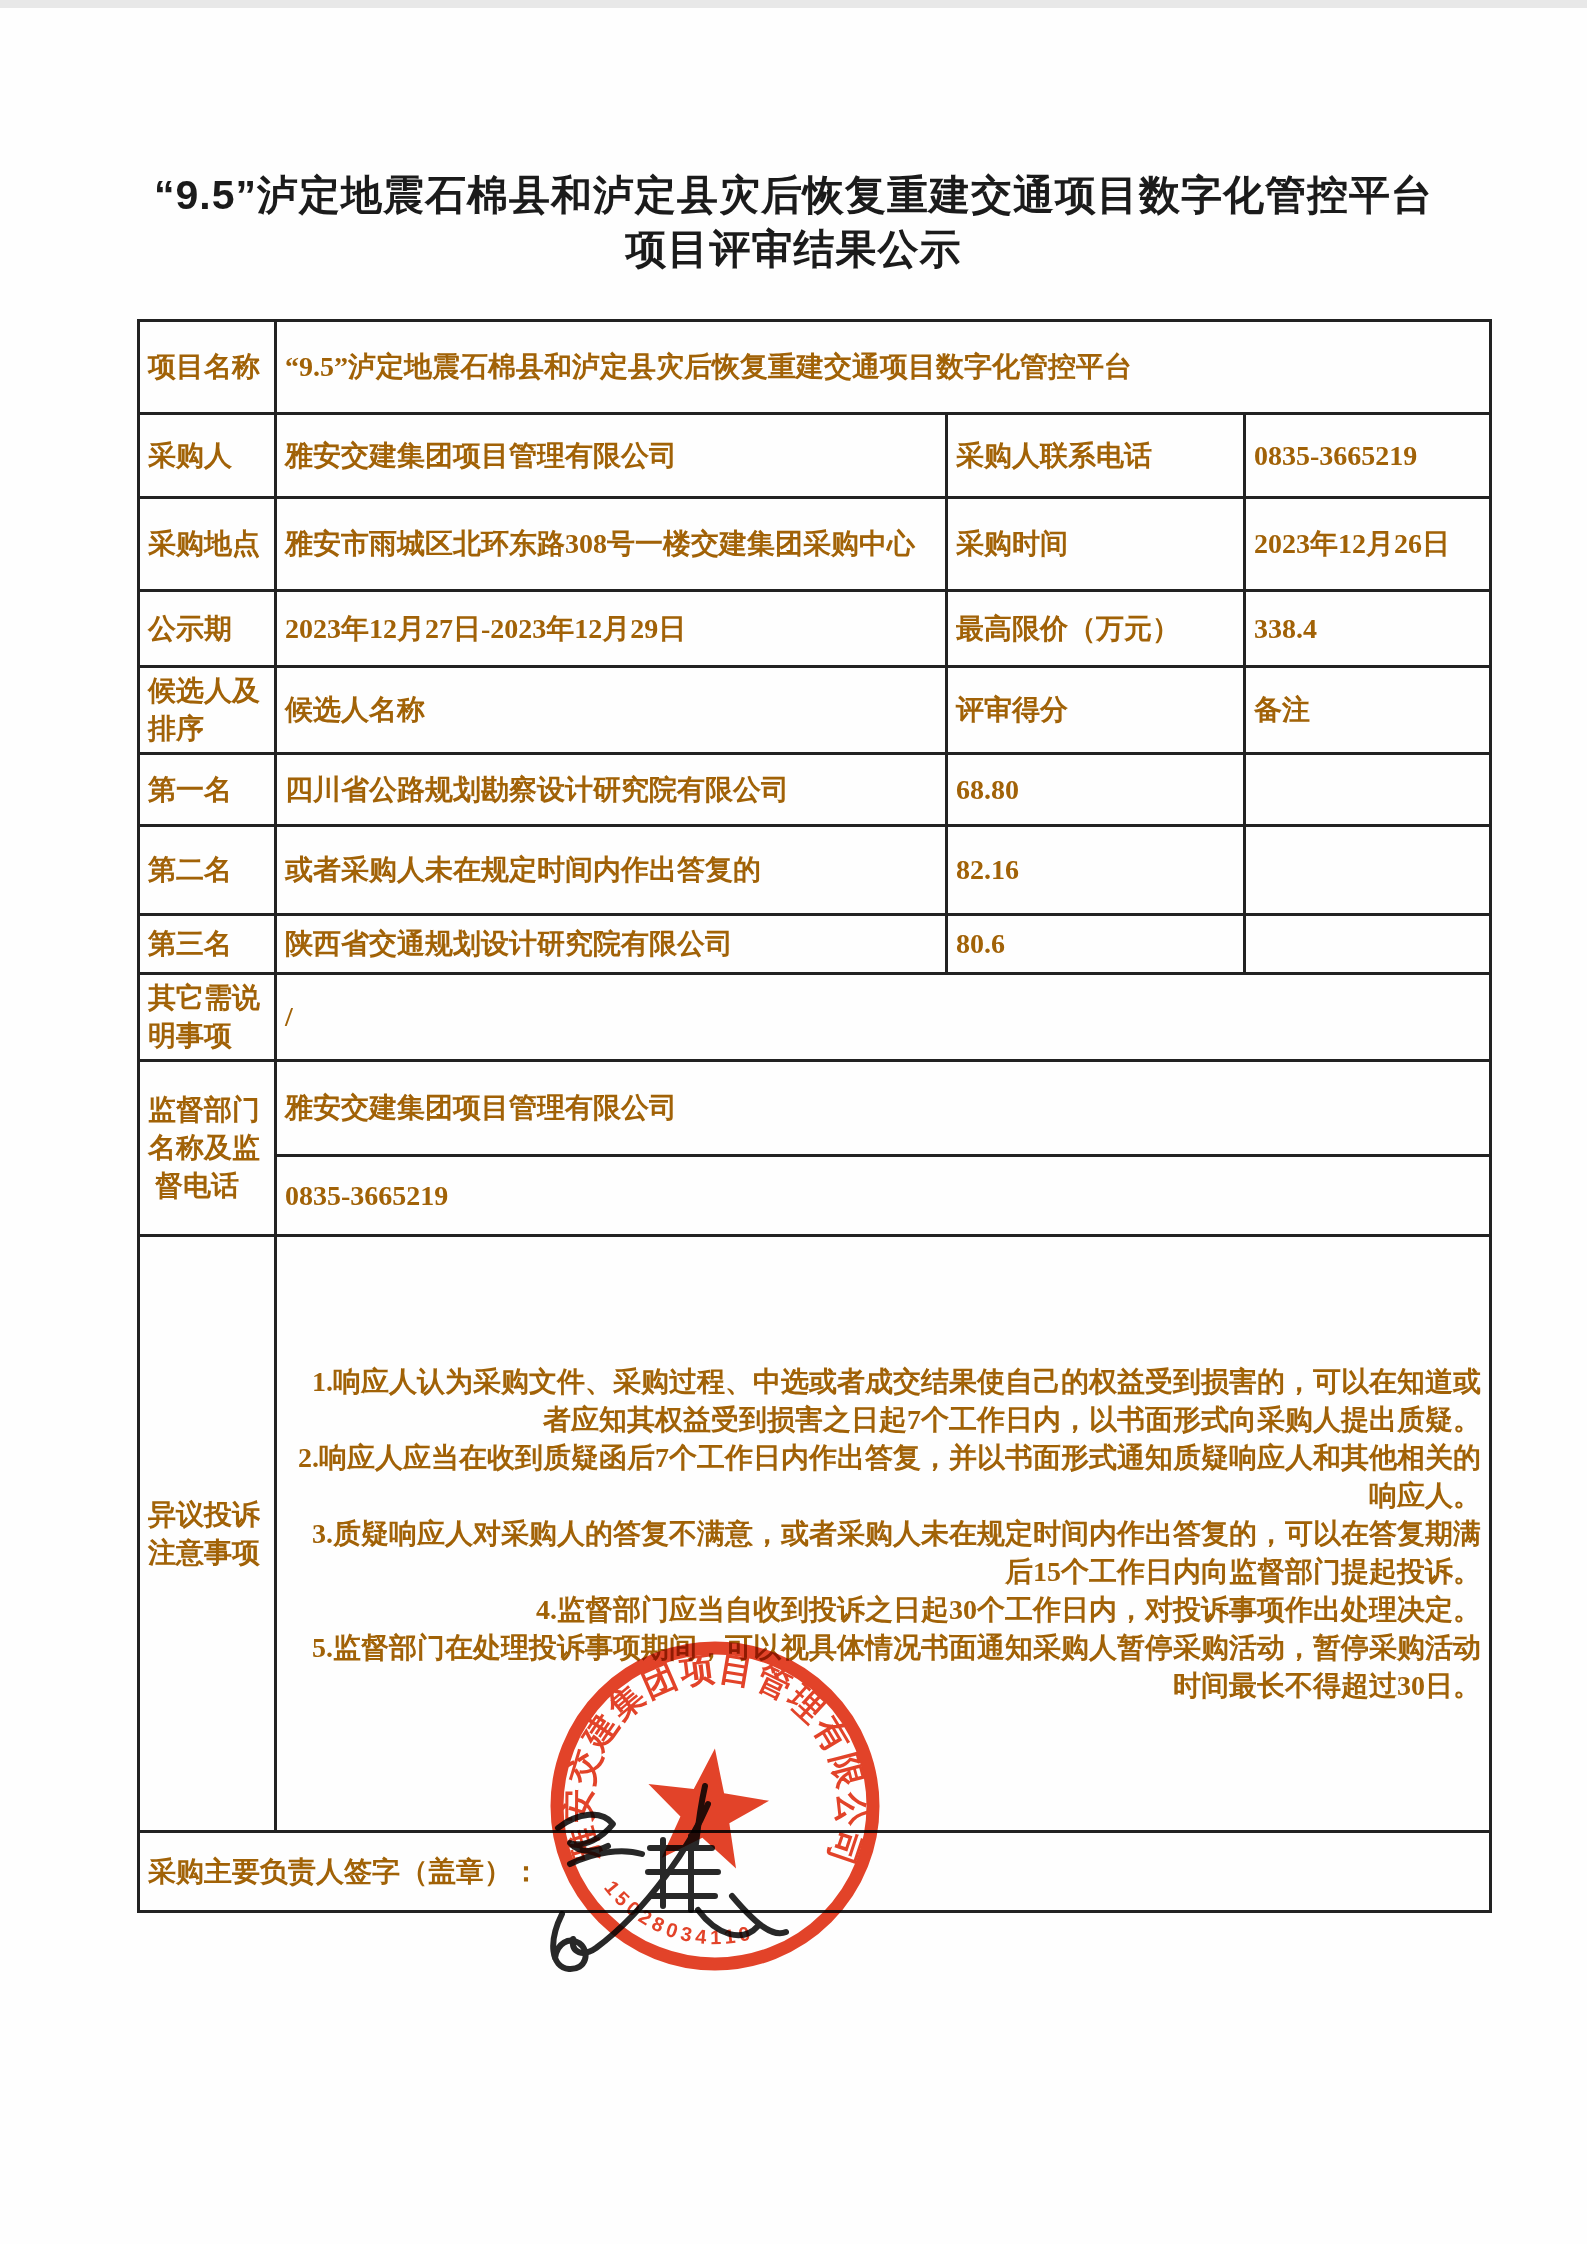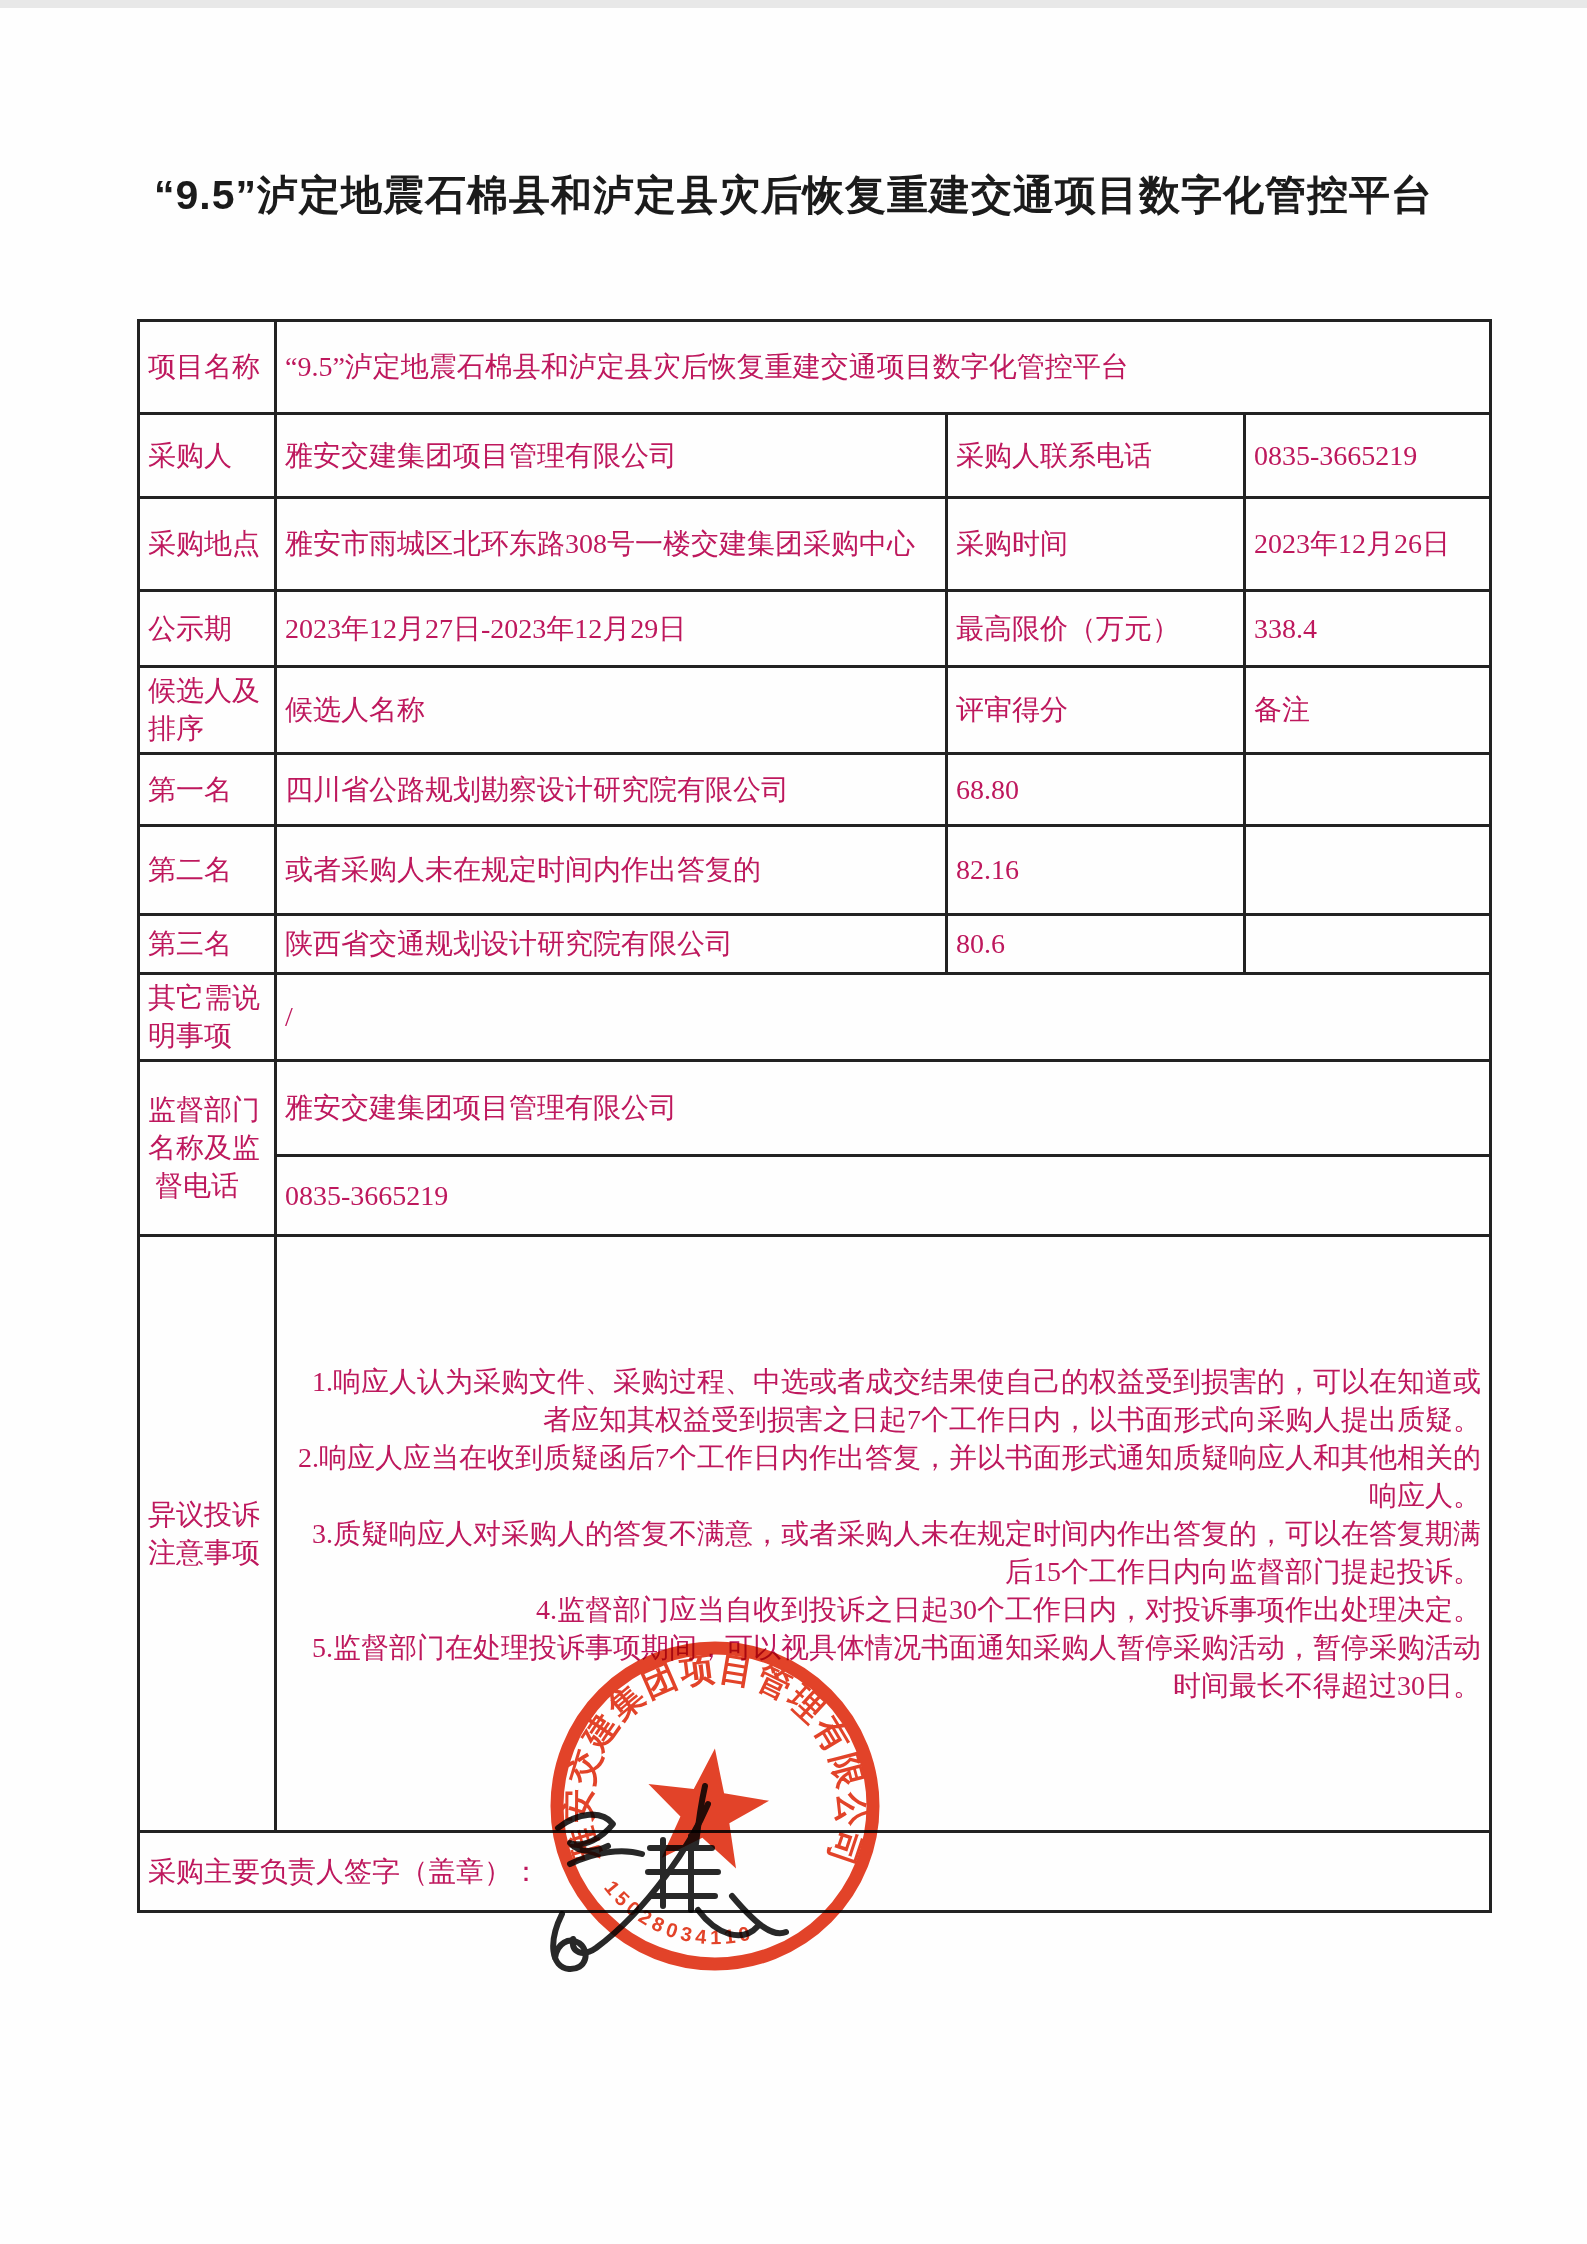--- a/index.html
+++ b/index.html
@@ -23,21 +23,22 @@
     letter-spacing:1px;
     white-space:pre-line;
   }
   table.doc{
     position:absolute;
     left:137px;top:311px;
     width:1352px;
     border-collapse:collapse;
     table-layout:fixed;
     font-size:28px;
-    color:#be185d;
+    color:#a16207;
+    font-weight:bold;
   }
   table.doc td{
     border:3px solid #222;
     padding:4px 8px;
     vertical-align:middle;
     overflow:hidden;
   }
   td.lab{ text-align:left; white-space:pre-wrap; line-height:38px;}
   td.c{ }
   td.l{ text-align:left; }
@@ -48,21 +49,21 @@
   td.obj div{ text-align:right; }
   .seal, .sig{ position:absolute; pointer-events:none; mix-blend-mode:multiply; }
   .seal{ left:534px; top:1617px; width:362px; height:362px; opacity:.96; }
   .sig{ left:500px; top:1738px; width:330px; height:250px; opacity:.92; }
 </style>
 </head>
 <body>
 
 <div class="page">
 
-  <div class="title"><span>“9.5”泸定地震石棉县和泸定县灾后恢复重建交通项目数字化管控平台</span><br></div>
+  <div class="title"><span>“9.5”泸定地震石棉县和泸定县灾后恢复重建交通项目数字化管控平台</span><br><span>项目评审结果公示</span></div>
 
   <table class="doc">
     <colgroup>
       <col style="width:137px">
         <col style="width:671px">
         <col style="width:298px">
         <col style="width:246px">
     </colgroup>
 
     <tbody>

